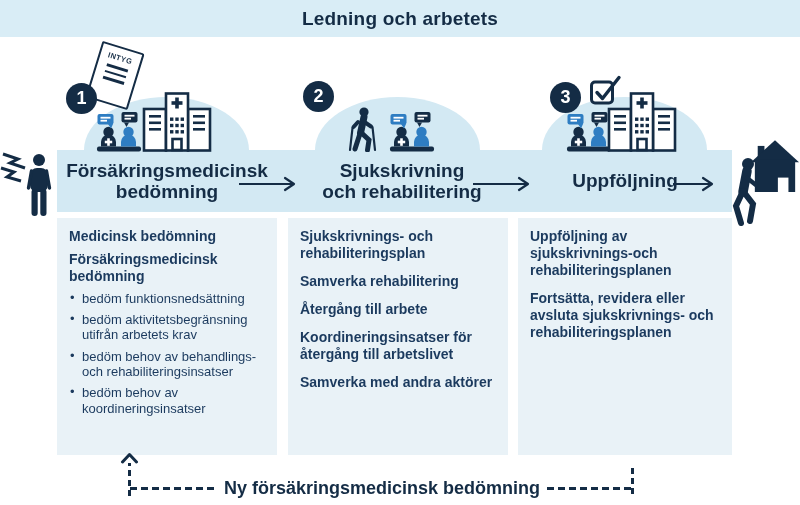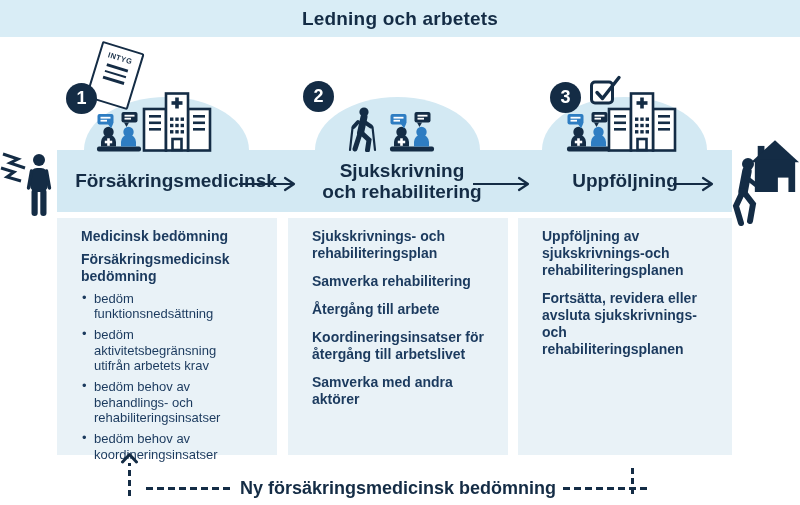--- a/index.html
+++ b/index.html
@@ -21,40 +21,40 @@
               align-items:center;justify-content:center;text-align:center;
               color:#142c45;font-weight:bold;font-size:19px;line-height:1.13;z-index:3;}
 
   
   .badge{position:absolute;width:31px;height:31px;border-radius:50%;background:#142c45;
          color:#fff;display:flex;align-items:center;justify-content:center;
          font-size:18px;font-weight:bold;z-index:4;}
 
   
   .box{position:absolute;top:218px;height:237px;background:#e9f2f7;box-sizing:border-box;
-       padding:10px 24px;color:#1b3a5e;}
+       padding:10px 12px;color:#1b3a5e;}
   .box h4{margin:0 0 6px;font-size:14px;font-weight:bold;line-height:1.21;}
   .box ul{margin:3px 0 0;padding:0;list-style:none;}
   .box li{position:relative;padding-left:13px;margin-bottom:6px;font-size:13px;line-height:1.18;}
   .box li::before{content:"\2022";position:absolute;left:1px;top:-1px;}
   .box .item{margin:0 0 11px;font-size:14px;font-weight:bold;line-height:1.21;}
 
   
   .intyg{position:absolute;left:93px;top:46px;width:40px;height:55px;background:#fff;
          border:2.5px solid #142c45;border-radius:2px;transform:rotate(17deg);
          display:flex;flex-direction:column;align-items:center;z-index:3;}
   .intyg .t{font-size:7.5px;font-weight:bold;color:#142c45;margin-top:5px;letter-spacing:.4px;}
   .intyg .l{width:22px;height:2.5px;background:#142c45;margin-top:4px;}
 
   
   .house-label{position:absolute;left:751px;top:160px;width:48px;text-align:center;
                color:#fff;font-size:9px;font-weight:bold;z-index:4;margin-top:42px;}
 
   
-  .loop-row{position:absolute;left:146px;top:478px;width:504px;display:flex;align-items:center;z-index:2;text-align:right;}
+  .loop-row{position:absolute;left:130px;top:478px;width:504px;display:flex;align-items:center;z-index:2;text-align:right;}
   .hdash{flex:1;height:3px;
          background:repeating-linear-gradient(90deg,#142c45 0 7px,transparent 7px 11px);}
   .loop-label{margin:0 7px;font-size:18px;font-weight:bold;color:#142c45;white-space:nowrap;}
   .vdash{position:absolute;width:3px;
          background:repeating-linear-gradient(0deg,#142c45 0 6px,transparent 6px 10px);}
 
   .icon{position:absolute;z-index:3;}
 </style>
 </head>
 <body>
@@ -177,22 +177,23 @@
     <rect x="2.5" y="8" width="21" height="21" rx="3.5" fill="#fff" stroke="#142c45" stroke-width="3"></rect>
     <path d="M8 18.5 l5.5 6 L30 3.5" fill="none" stroke="#142c45" stroke-width="3.4" stroke-linecap="round" stroke-linejoin="round"></path>
   </svg>
   <svg class="icon" style="left:566px;top:112px" width="46" height="40" viewBox="0 0 46 40">
       <use href="#sym-consult"></use>
     </svg>
   <svg class="icon" style="left:606px;top:92px" width="72" height="60" viewBox="0 0 72 60">
       <use href="#sym-hospital"></use>
     </svg>
 
-  <div class="step-title" style="left:66px;width:220px">
+  <div class="step-title" style="left:57px;width:220px">
     <span>Försäkringsmedicinsk</span>
+    <span>bedömning</span>
   </div>
   <div class="step-title" style="left:292px;width:220px">
     <span>Sjukskrivning</span>
     <span>och rehabilitering</span>
   </div>
   <div class="step-title" style="left:518px;width:214px">
     <span>Uppföljning</span>
   </div>
 
   <svg class="icon" style="left:238px;top:176px" width="64" height="16" viewBox="0 0 64 16">

